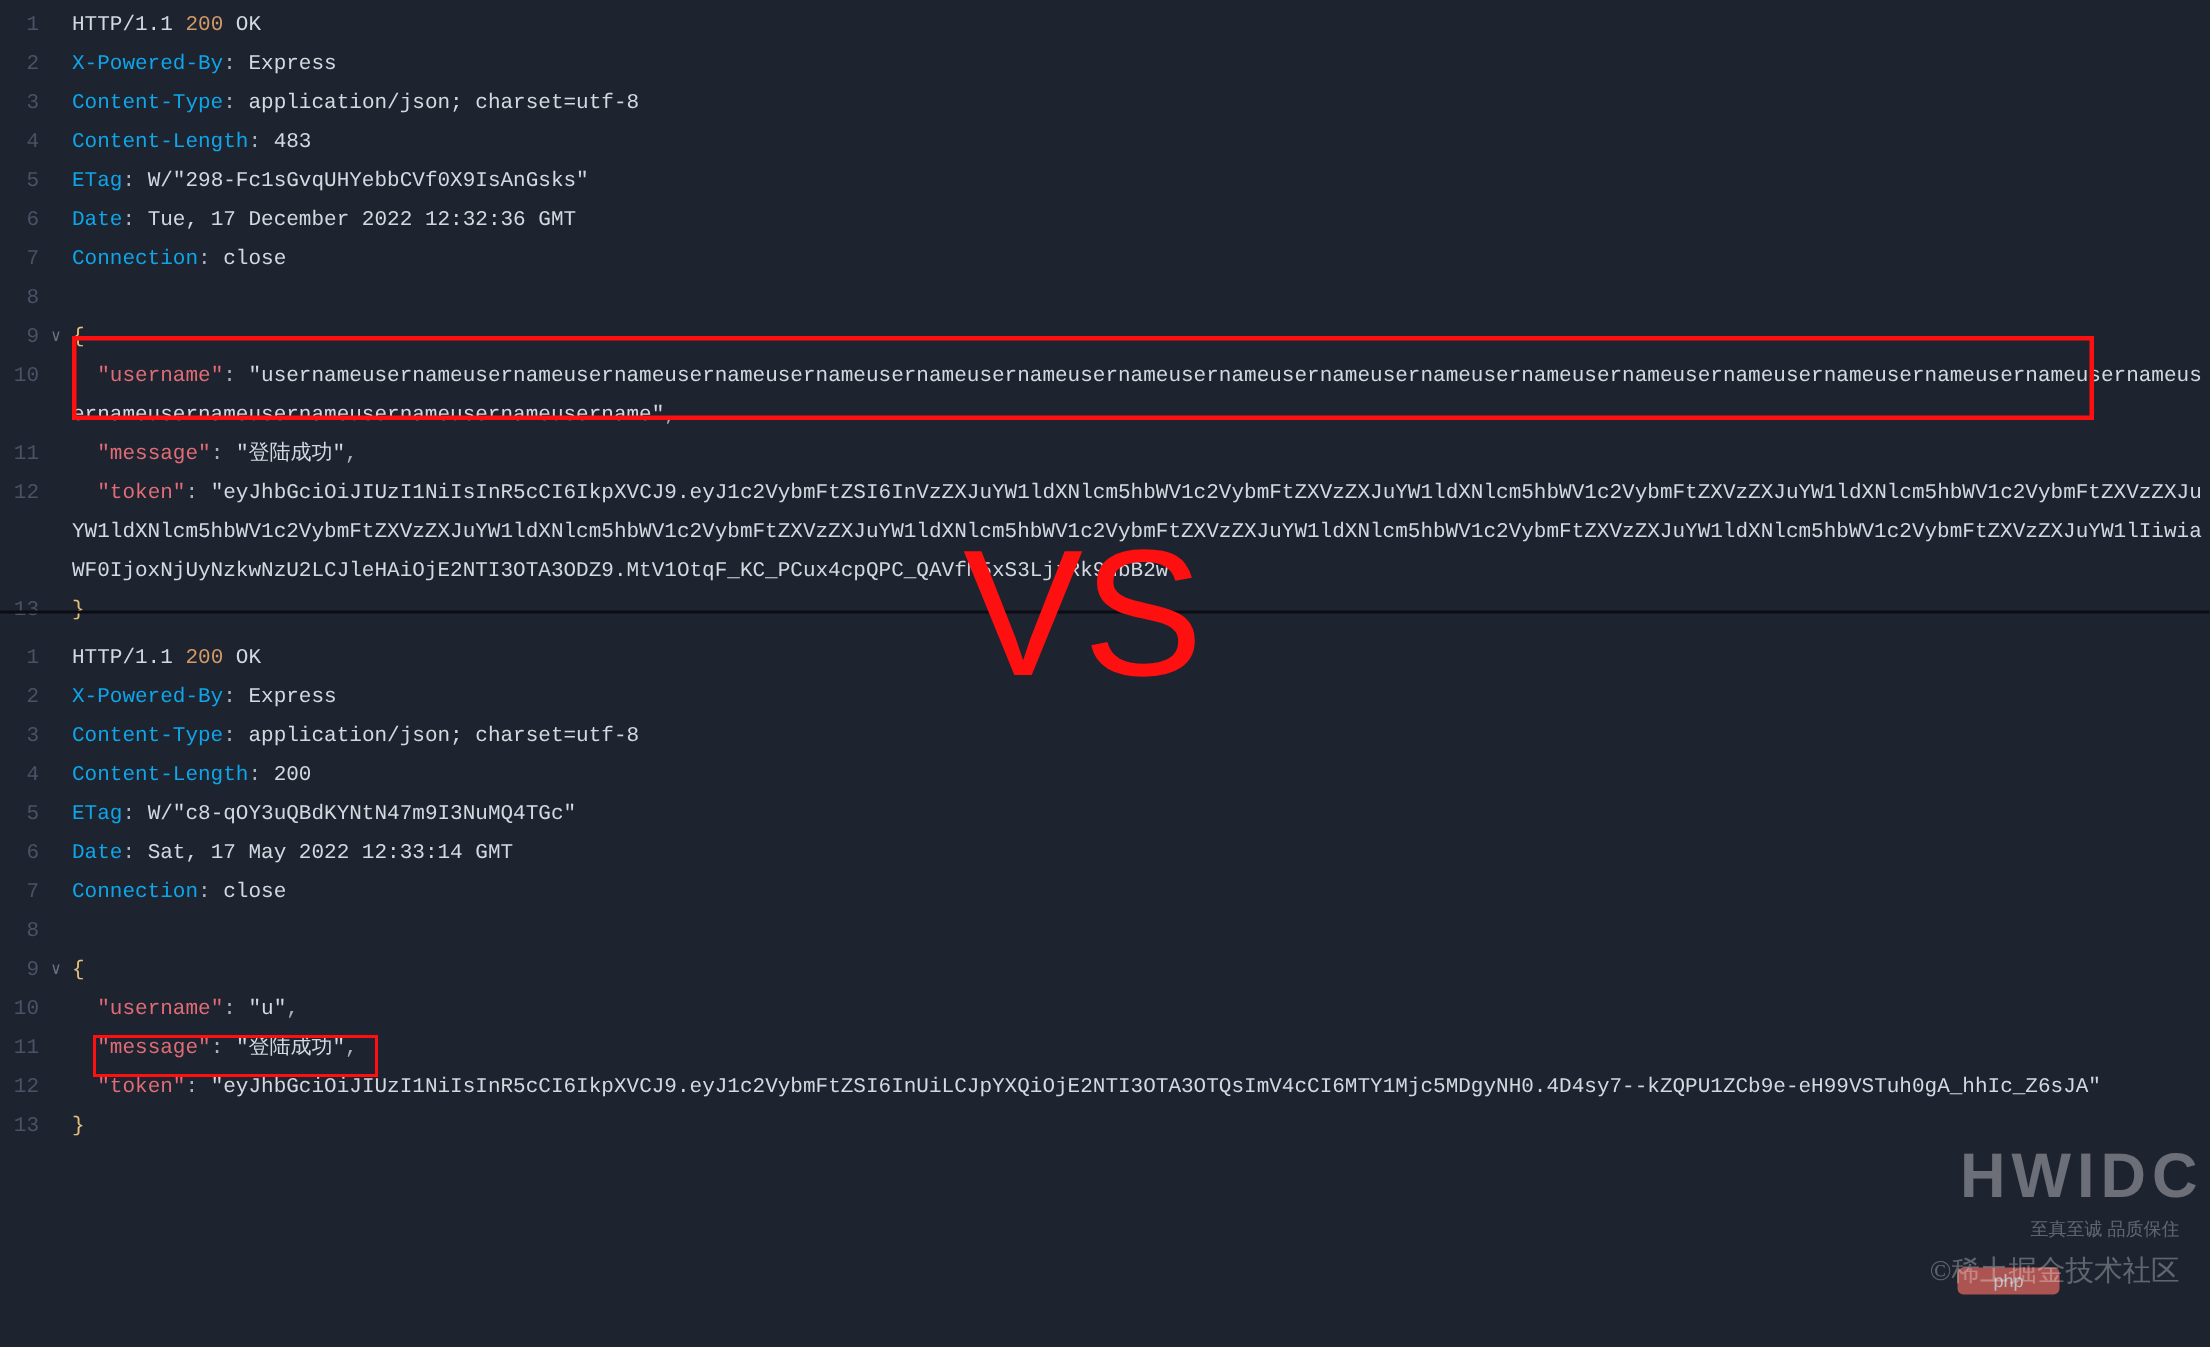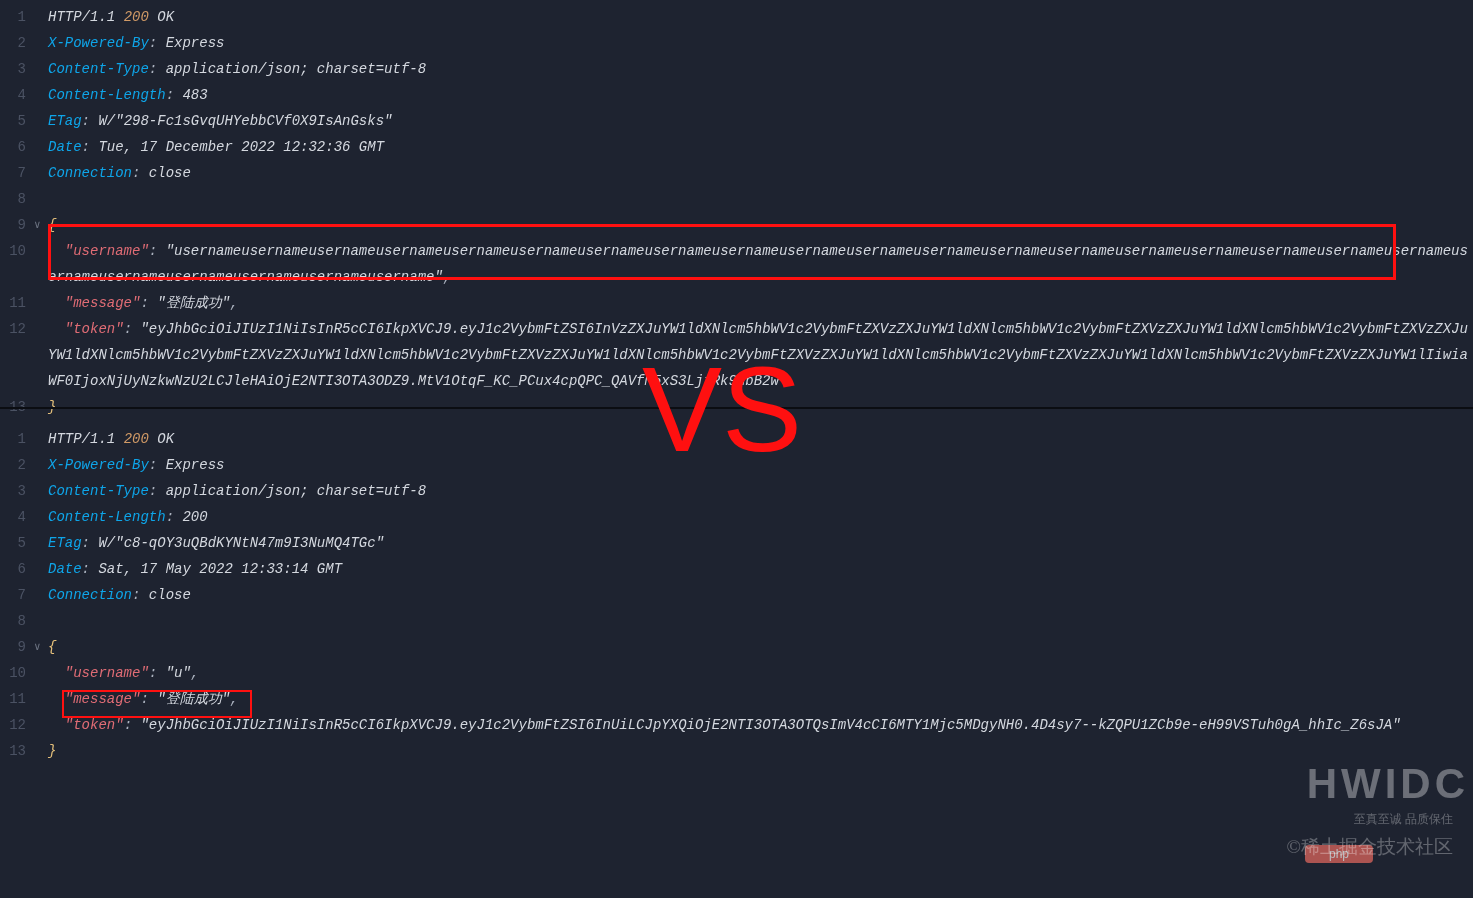--- a/index.html
+++ b/index.html
@@ -28,21 +28,20 @@
     flex-shrink: 0;
     color: #6b7280;
     font-size: 11px;
     display: flex;
     align-items: center;
   }
   .content {
     white-space: pre-wrap;
     word-break: break-all;
     flex: 1;
-    font-style: italic;
   }
   .t-white { color: #d4d8df; }
   .t-red   { color: #0ea5e9; }
   .t-orange{ color: #d19a66; }
   .t-punct { color: #abb2bf; }
   .t-brace { color: #e5c07b; }
   .t-key   { color: #e06c75; }
   .t-strw  { color: #d4d8df; }
   .highlight-box1 {
     position: absolute;

